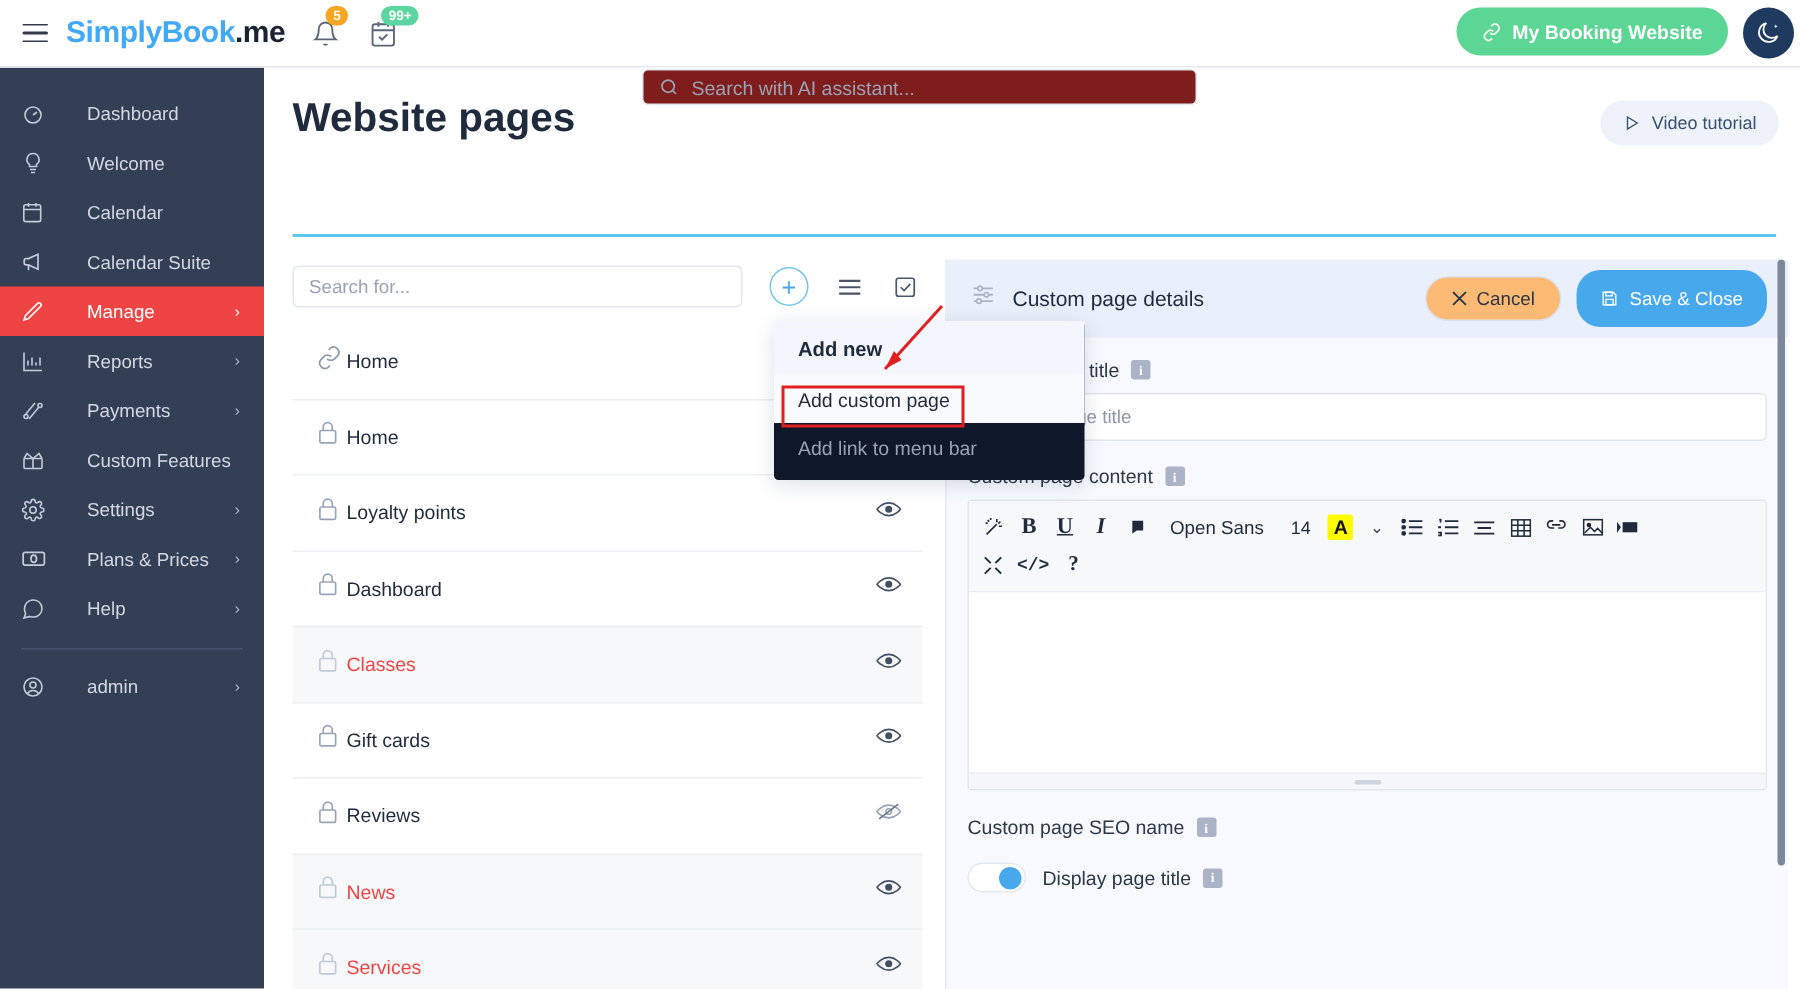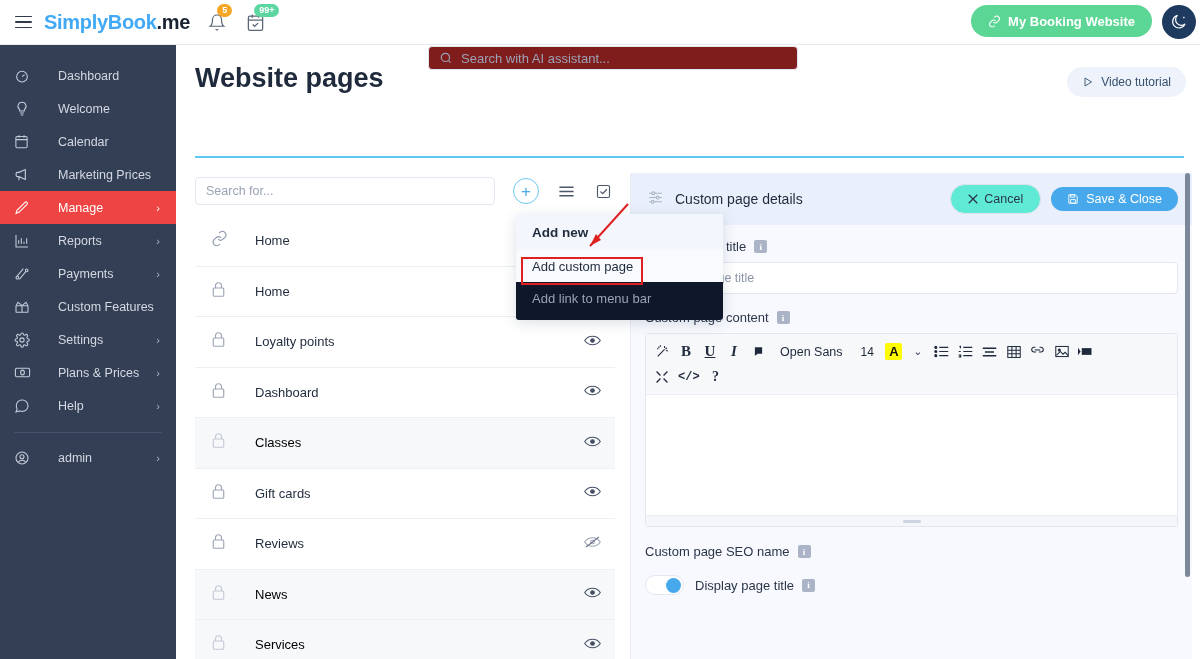--- a/index.html
+++ b/index.html
@@ -149,23 +149,23 @@
 
   .pagelist { margin-top: 7px; width: 420px; }
   .prow {
     height: 50.5px; display: flex; align-items: center;
     border-bottom: 1px solid #eceff4; padding: 0 14px 0 16px;
     position: relative; cursor: pointer;
   }
   .prow.shaded { background: #f7f8fa; }
   .prow .lockicon { width: 20px; flex: 0 0 20px; }
   .prow .plabel {
-    margin-left: 24px; font-size: 13px; color: #1f2a3c; flex: 1;
-  }
-  .prow.dim .plabel { color: #000000; }
+    margin-left: 0; font-size: 13px; color: #1f2a3c; flex: 1;
+  }
+  .prow.dim .plabel { color: #ef4444; }
   .prow .eye { margin-right: 0px; }
   .prow .rowcheck {
     width: 22px; height: 22px; border: 1px solid #cfd6e2;
     border-radius: 5px; margin-left: 16px; background: #fff;
   }
 
   
   .dropdown {
     position: absolute; left: 340px; top: 169px;
     width: 207px; background: #0f172a;
@@ -200,27 +200,27 @@
     overflow: hidden;
   }
   .detail-head {
     height: 52px; background: #eaf0fb;
     display: flex; align-items: center; padding: 0 14px 0 16px;
   }
   .detail-head .dtitle {
     font-size: 14px; color: #1f2a3c; margin-left: 11px; flex: 1;
   }
   .cancelbtn {
-    height: 30px; border: 1px solid #dde3ee; background: #5eead4;
+    height: 30px; border: 1px solid #dde3ee; background: #fdba74;
     border-radius: 16px; padding: 0 17px; font-size: 12.5px;
     color: #2b3648; cursor: pointer; display: flex; align-items: center;
     gap: 6px; font-family: "Liberation Sans", sans-serif;
   }
   .savebtn {
-    height: 24px; border: none; background: #47a9ec; color: #fff;
+    height: 38px; border: none; background: #47a9ec; color: #fff;
     border-radius: 16px; padding: 0 16px; font-size: 12.5px;
     margin-left: 10px; cursor: pointer; display: flex; align-items: center;
     gap: 7px; font-family: "Liberation Sans", sans-serif;
   }
 
   .dbody { padding: 14px 14px 0 14px; }
   .flabel {
     font-size: 13px; color: #2b3648; display: flex;
     align-items: center; gap: 8px; margin-bottom: 8px;
   }
@@ -368,21 +368,21 @@
     <span class="nlabel">Calendar</span>
   </div>
 
   <div class="navitem">
     <span class="nicon">
       <svg width="17" height="17" viewBox="0 0 24 24" fill="none" stroke="#c4ccda" stroke-width="1.6">
         <path d="M3 11v2a2 2 0 0 0 2 2h2l9 4V5l-9 4H5a2 2 0 0 0-2 2z"></path>
           <path d="M7 15v5"></path>
       </svg>
       </span>
-    <span class="nlabel">Marketing Prices</span>
+    <span class="nlabel">Calendar Suite</span>
   </div>
 
   <div class="navitem active">
     <span class="nicon">
       <svg width="16" height="16" viewBox="0 0 24 24" fill="none" stroke="#ffffff" stroke-width="1.6">
         <path d="M16.5 3.5a2.1 2.1 0 0 1 3 3L7.5 18.5 3 20l1.5-4.5z"></path>
       </svg>
       </span>
     <span class="nlabel">Manage</span>
     <span class="chev">›</span>

